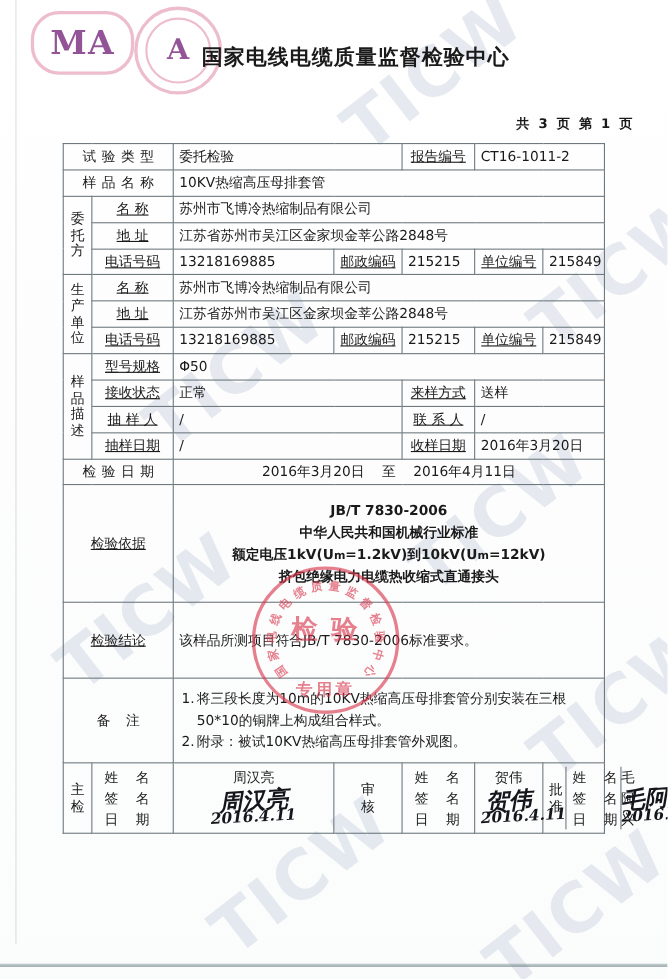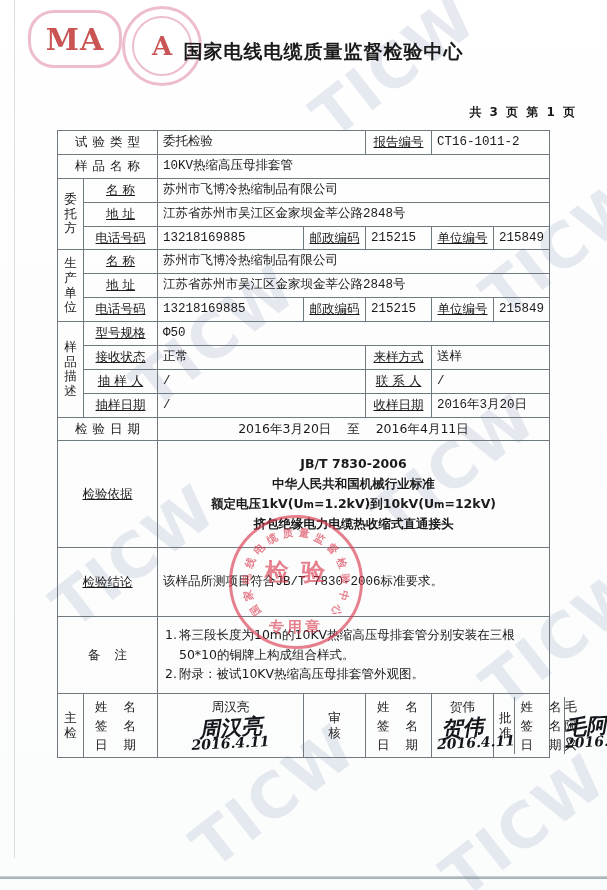--- a/index.html
+++ b/index.html
@@ -50,21 +50,21 @@
     letter-spacing: 2px;
     user-select: none;
     pointer-events: none;
     white-space: nowrap;
   }
 
   
   .cert-stamp {
     position: absolute;
     border: 3px solid #e8a8bd;
-    color: #b91c1c;
+    color: #701a75;
     font-weight: 700;
     font-family: "DejaVu Serif", "Liberation Serif", serif;
     display: flex;
     align-items: center;
     justify-content: center;
     opacity: .75;
   }
   #stamp-cma {
     left: 28px; top: 10px;
     width: 88px; height: 52px;
@@ -160,21 +160,21 @@
   td.vert {
     text-align: center;
     width: 26px;
     padding: 2px;
     font-weight: 400;
   }
   td.vert span {
     display: block;
     line-height: 1.18;
   }
-  td.val { text-align: left; font-family: Liberation Mono, monospace; }
+  td.val { text-align: left; }
   td.ctr { text-align: center; }
 
   .basis-block { text-align: center; line-height: 1.6; padding: 6px 0; }
   .basis-block div { white-space: nowrap; font-weight: bold; }
   .sub { font-size: 10px; vertical-align: baseline; }
 
   .remark-block { line-height: 1.55; padding: 4px 2px 6px 2px; }
   .remark-block .item { display: flex; }
   .remark-block .num { flex: 0 0 auto; padding-right: 2px; }
   .remark-block .txt { flex: 1 1 auto; }

